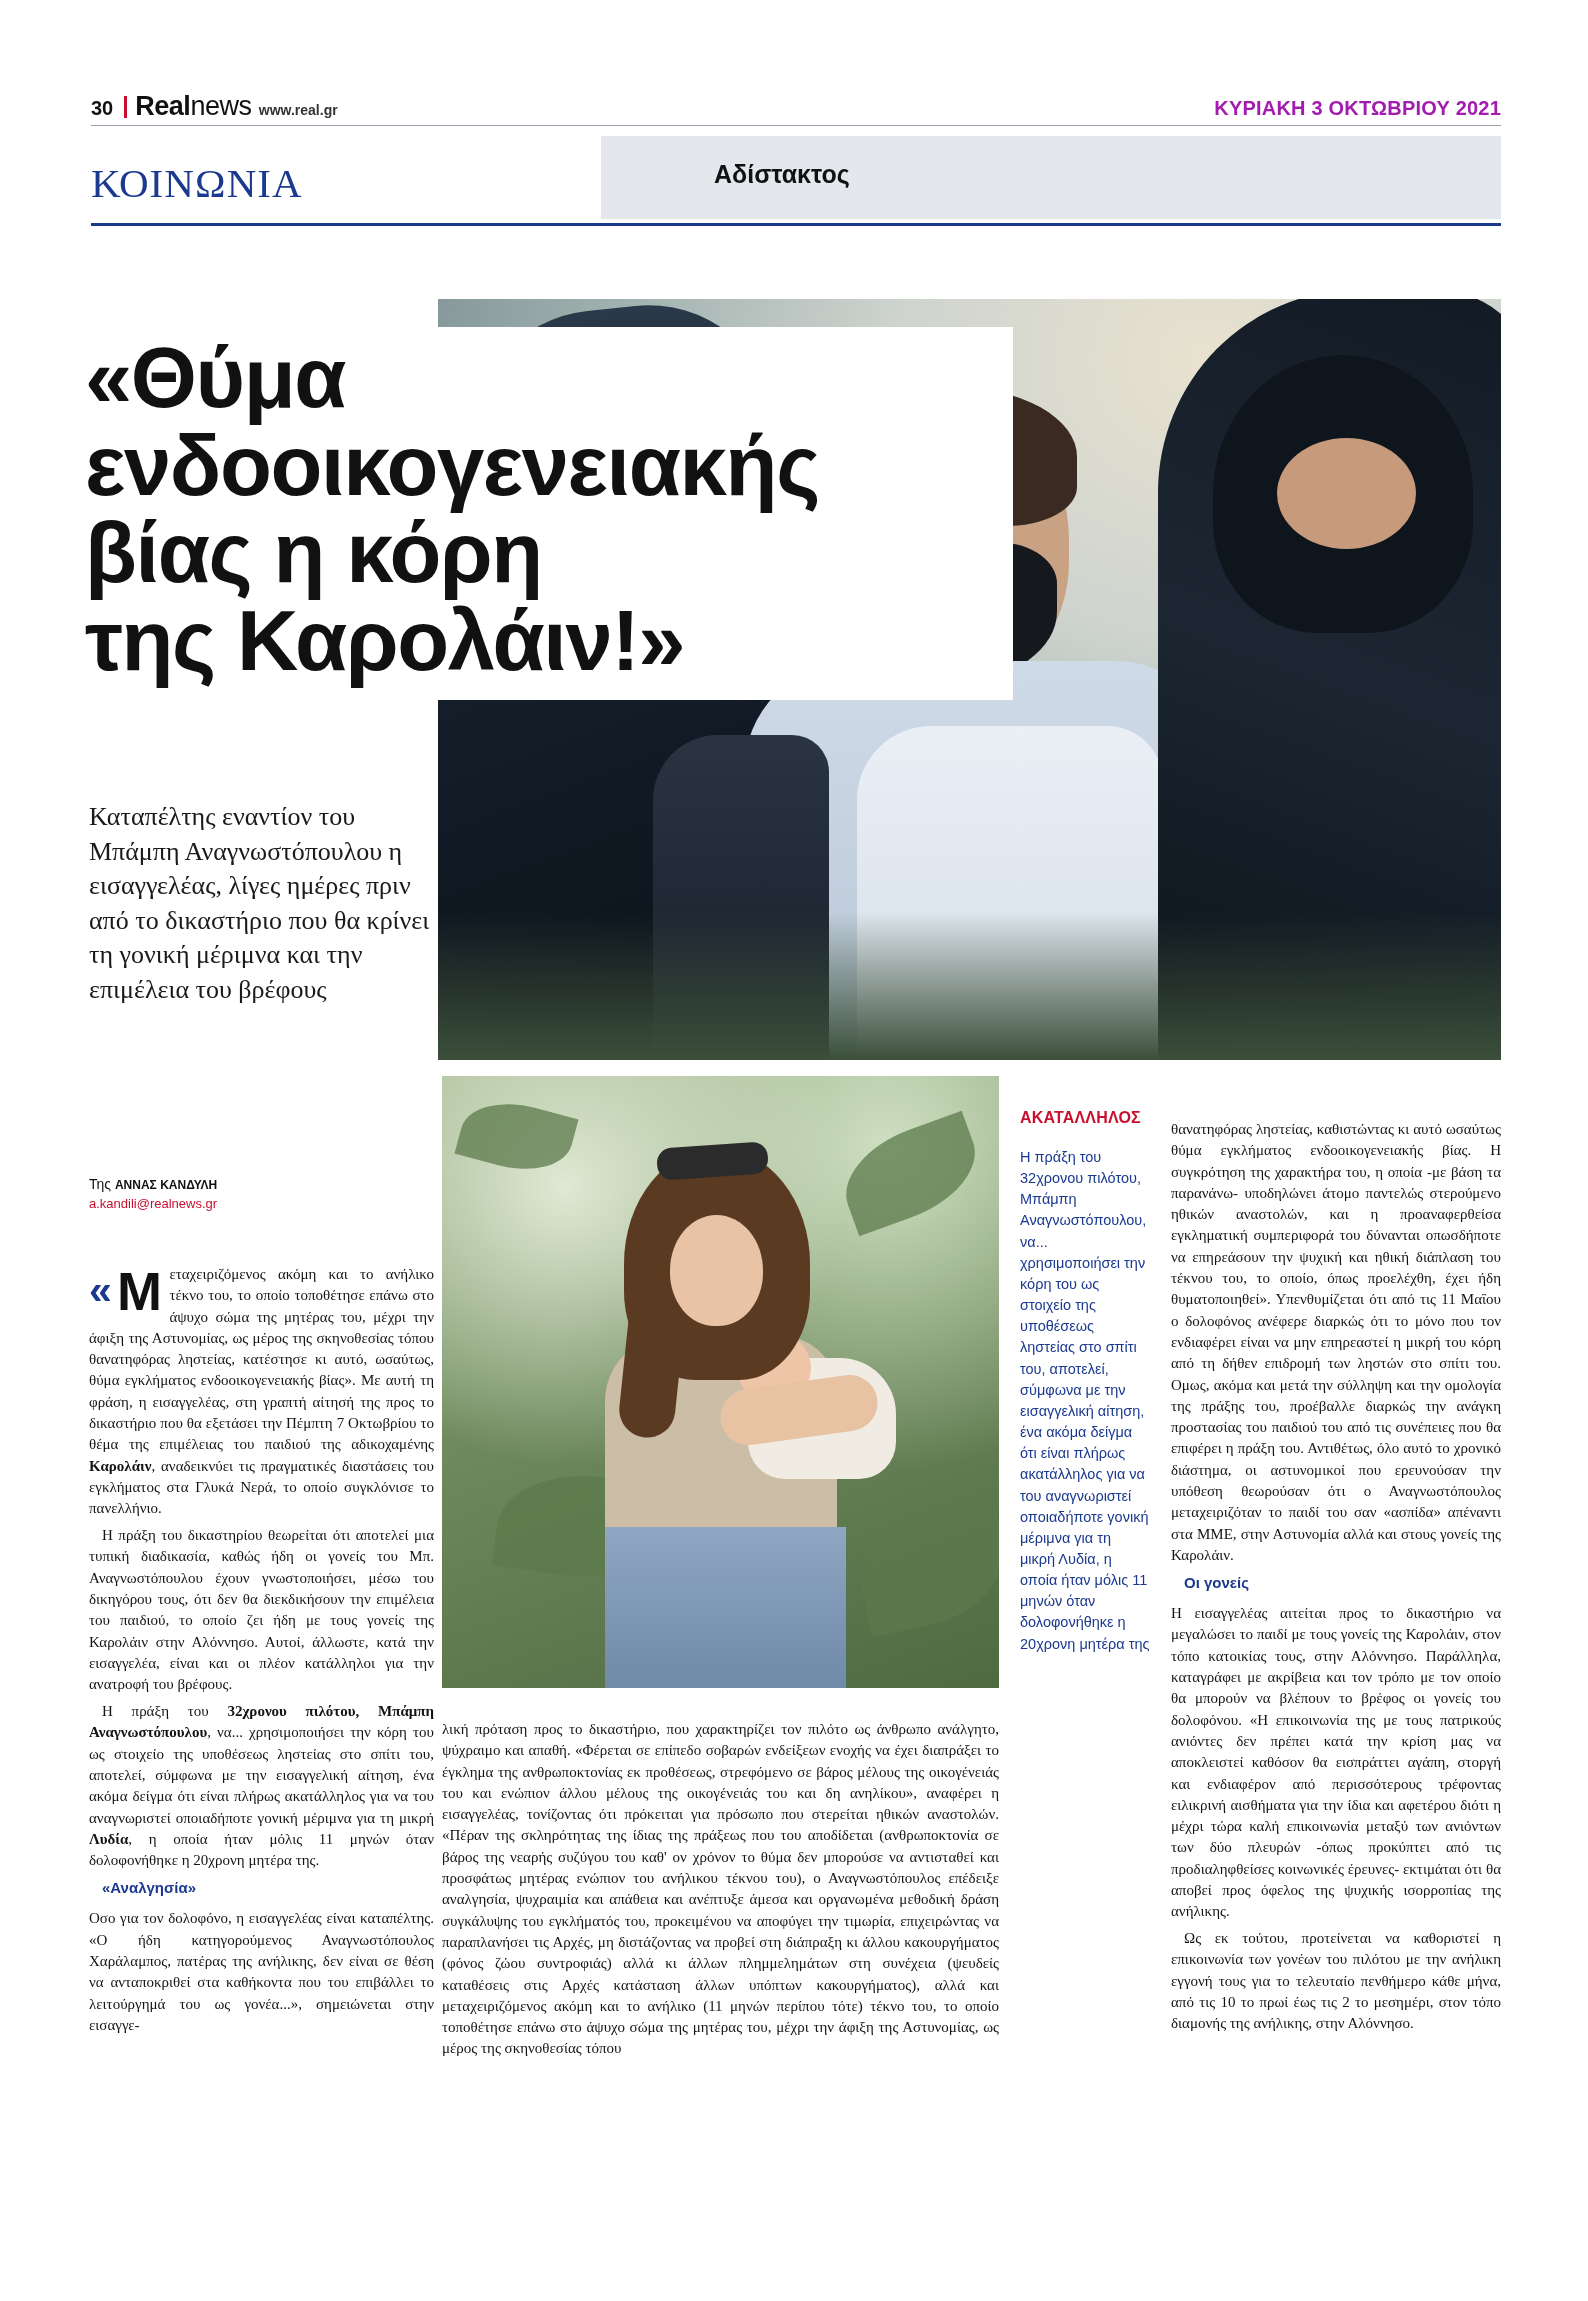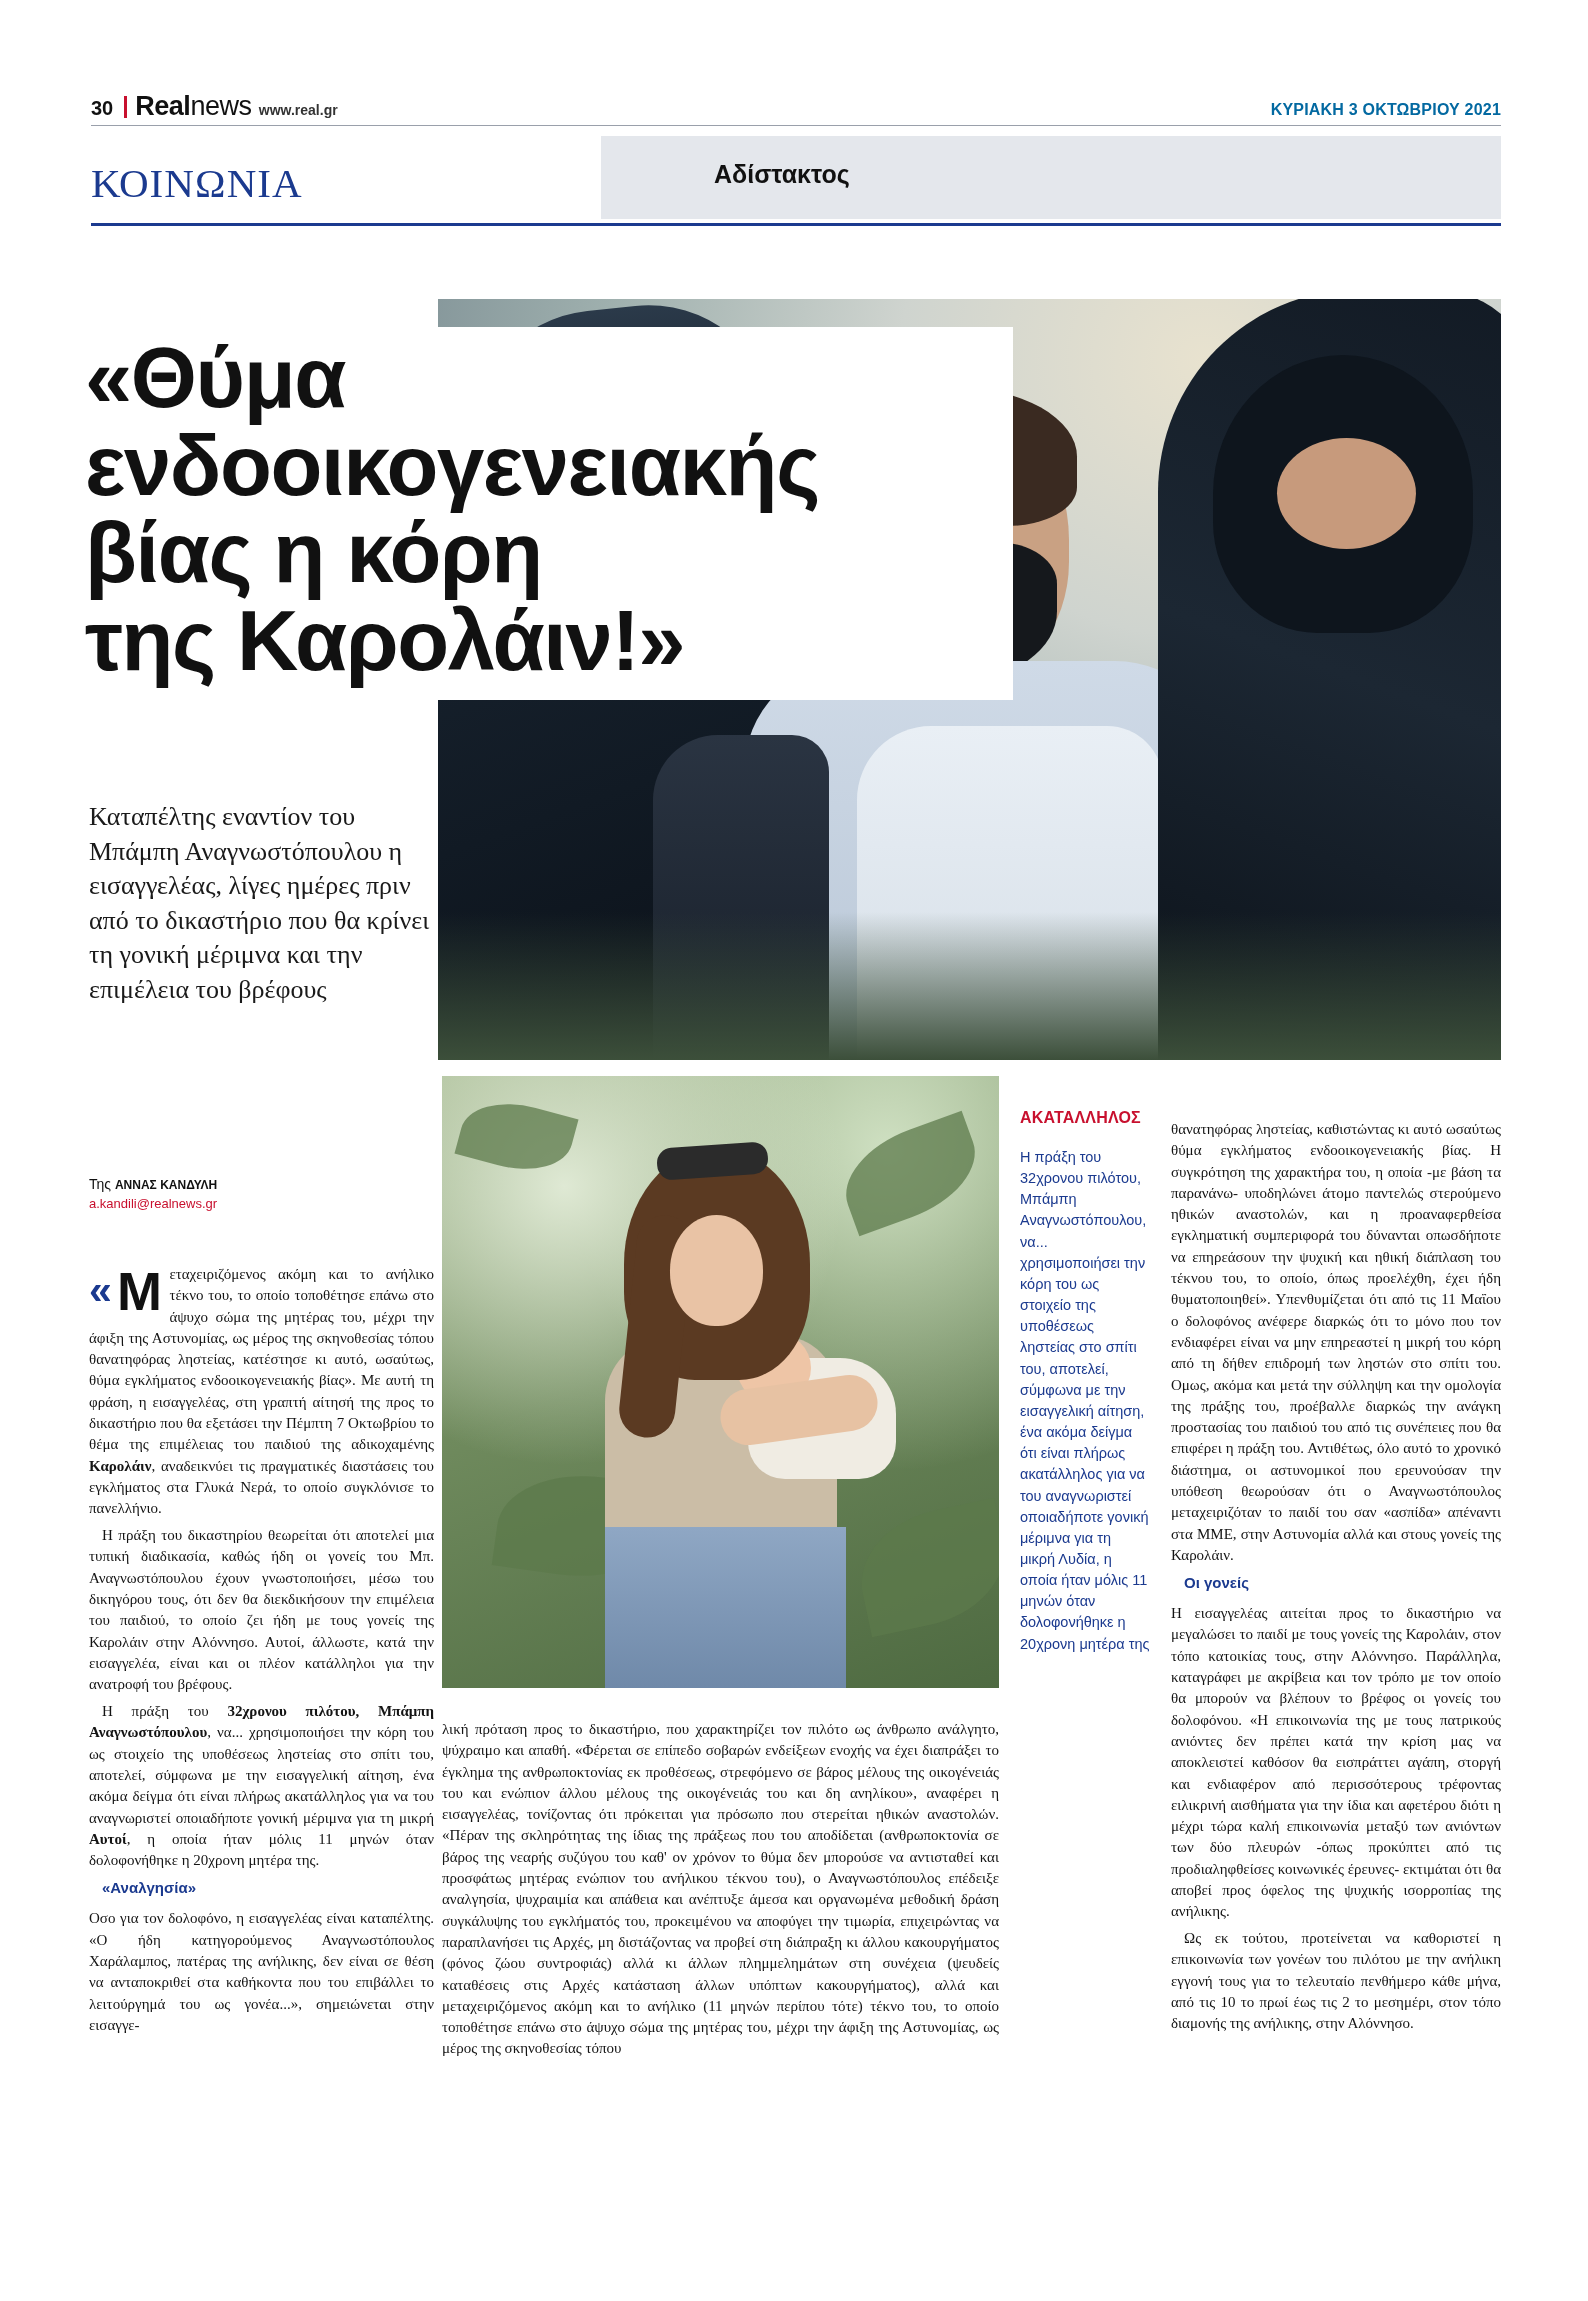--- a/index.html
+++ b/index.html
@@ -54,23 +54,23 @@
   .brand-url {
     font-family: "Liberation Sans", sans-serif;
     font-size: 14px;
     font-weight: bold;
     color: #333;
     margin-left: 7.4px;
   }
   .date {
     margin-left: auto;
     font-family: "Liberation Sans", sans-serif;
-    font-size: 16px;
-    font-weight: bold;
-    color: #0369a1;
+    font-size: 20px;
+    font-weight: bold;
+    color: #a21caf;
     letter-spacing: 0.2px;
     padding-left: 47px;
   }
 
   
   .section-band {
     position: absolute;
     left: 91px; top: 136px;
     width: 1410px; height: 83px;
   }
@@ -442,21 +442,21 @@
     <div class="po-body">Η πράξη του 32χρονου πιλότου, Μπάμπη Αναγνωστόπουλου, να... χρησιμοποιήσει την κόρη του ως στοιχείο της υποθέσεως ληστείας στο σπίτι του, αποτελεί, σύμφωνα με την εισαγγελική αίτηση, ένα ακόμα δείγμα ότι είναι πλήρως ακατάλληλος για να του αναγνωριστεί οποιαδήποτε γονική μέριμνα για τη μικρή Λυδία, η οποία ήταν μόλις 11 μηνών όταν δολοφονήθηκε η 20χρονη μητέρα της</div>
   </div>
 
   <div class="col" id="col1">
     <div class="dropcap-wrap">
       <span class="quote-mark">«</span>
       <span class="dropcap">Μ</span>
       <p class="first">εταχειριζόμενος ακόμη και το ανήλικο τέκνο του, το οποίο τοποθέτησε επάνω στο άψυχο σώμα της μητέρας του, μέχρι την άφιξη της Αστυνομίας, ως μέρος της σκηνοθεσίας τόπου θανατηφόρας ληστείας, κατέστησε κι αυτό, ωσαύτως, θύμα εγκλήματος ενδοοικογενειακής βίας». Με αυτή τη φράση, η εισαγγελέας, στη γραπτή αίτησή της προς το δικαστήριο που θα εξετάσει την Πέμπτη 7 Οκτωβρίου το θέμα της επιμέλειας του παιδιού της αδικοχαμένης <b>Καρολάιν</b>, αναδεικνύει τις πραγματικές διαστάσεις του εγκλήματος στα Γλυκά Νερά, το οποίο συγκλόνισε το πανελλήνιο.</p>
     </div>
     <p>Η πράξη του δικαστηρίου θεωρείται ότι αποτελεί μια τυπική διαδικασία, καθώς ήδη οι γονείς του Μπ. Αναγνωστόπουλου έχουν γνωστοποιήσει, μέσω του δικηγόρου τους, ότι δεν θα διεκδικήσουν την επιμέλεια του παιδιού, το οποίο ζει ήδη με τους γονείς της Καρολάιν στην Αλόννησο. Αυτοί, άλλωστε, κατά την εισαγγελέα, είναι και οι πλέον κατάλληλοι για την ανατροφή του βρέφους.</p>
-    <p>Η πράξη του <b>32χρονου πιλότου, Μπάμπη Αναγνωστόπουλου</b>, να... χρησιμοποιήσει την κόρη του ως στοιχείο της υποθέσεως ληστείας στο σπίτι του, αποτελεί, σύμφωνα με την εισαγγελική αίτηση, ένα ακόμα δείγμα ότι είναι πλήρως ακατάλληλος για να του αναγνωριστεί οποιαδήποτε γονική μέριμνα για τη μικρή <b>Αυτοί</b>, η οποία ήταν μόλις 11 μηνών όταν δολοφονήθηκε η 20χρονη μητέρα της.</p>
+    <p>Η πράξη του <b>32χρονου πιλότου, Μπάμπη Αναγνωστόπουλου</b>, να... χρησιμοποιήσει την κόρη του ως στοιχείο της υποθέσεως ληστείας στο σπίτι του, αποτελεί, σύμφωνα με την εισαγγελική αίτηση, ένα ακόμα δείγμα ότι είναι πλήρως ακατάλληλος για να του αναγνωριστεί οποιαδήποτε γονική μέριμνα για τη μικρή <b>Λυδία</b>, η οποία ήταν μόλις 11 μηνών όταν δολοφονήθηκε η 20χρονη μητέρα της.</p>
     <p class="subhead">«Αναλγησία»</p>
     <p class="first">Οσο για τον δολοφόνο, η εισαγγελέας είναι καταπέλτης. «Ο ήδη κατηγορούμενος Αναγνωστόπουλος Χαράλαμπος, πατέρας της ανήλικης, δεν είναι σε θέση να ανταποκριθεί στα καθήκοντα που του επιβάλλει το λειτούργημά του ως γονέα...», σημειώνεται στην εισαγγε-</p>
   </div>
 
   <div class="col" id="col2">
     <p class="first">λική πρόταση προς το δικαστήριο, που χαρακτηρίζει τον πιλότο ως άνθρωπο ανάλγητο, ψύχραιμο και απαθή. «Φέρεται σε επίπεδο σοβαρών ενδείξεων ενοχής να έχει διαπράξει το έγκλημα της ανθρωποκτονίας εκ προθέσεως, στρεφόμενο σε βάρος μέλους της οικογένειάς του και ενώπιον άλλου μέλους της οικογένειάς του και δη ανηλίκου», αναφέρει η εισαγγελέας, τονίζοντας ότι πρόκειται για πρόσωπο που στερείται ηθικών αναστολών. «Πέραν της σκληρότητας της ίδιας της πράξεως που του αποδίδεται (ανθρωποκτονία σε βάρος της νεαρής συζύγου του καθ' ον χρόνον το θύμα δεν μπορούσε να αντισταθεί και προσφάτως μητέρας ενώπιον του ανήλικου τέκνου του), ο Αναγνωστόπουλος επέδειξε αναλγησία, ψυχραιμία και απάθεια και ανέπτυξε άμεσα και οργανωμένα μεθοδική δράση συγκάλυψης του εγκλήματός του, προκειμένου να αποφύγει την τιμωρία, επιχειρώντας να παραπλανήσει τις Αρχές, μη διστάζοντας να προβεί στη διάπραξη κι άλλου κακουργήματος (φόνος ζώου συντροφιάς) αλλά κι άλλων πλημμελημάτων στη συνέχεια (ψευδείς καταθέσεις στις Αρχές κατάσταση άλλων υπόπτων κακουργήματος), αλλά και μεταχειριζόμενος ακόμη και το ανήλικο (11 μηνών περίπου τότε) τέκνο του, το οποίο τοποθέτησε επάνω στο άψυχο σώμα της μητέρας του, μέχρι την άφιξη της Αστυνομίας, ως μέρος της σκηνοθεσίας τόπου</p>
   </div>
 
   <div class="col" id="col3">
     <p class="first">θανατηφόρας ληστείας, καθιστώντας κι αυτό ωσαύτως θύμα εγκλήματος ενδοοικογενειακής βίας. Η συγκρότηση της χαρακτήρα του, η οποία -με βάση τα παρανάνω- υποδηλώνει άτομο παντελώς στερούμενο ηθικών αναστολών, και η προαναφερθείσα εγκληματική συμπεριφορά του δύνανται οπωσδήποτε να επηρεάσουν την ψυχική και ηθική διάπλαση του τέκνου του, το οποίο, όπως προελέχθη, έχει ήδη θυματοποιηθεί». Υπενθυμίζεται ότι από τις 11 Μαΐου ο δολοφόνος ανέφερε διαρκώς ότι το μόνο που τον ενδιαφέρει είναι να μην επηρεαστεί η μικρή του κόρη από τη δήθεν επιδρομή των ληστών στο σπίτι του. Ομως, ακόμα και μετά την σύλληψη και την ομολογία της πράξης του, προέβαλλε διαρκώς την ανάγκη προστασίας του παιδιού του από τις συνέπειες που θα επιφέρει η πράξη του. Αντιθέτως, όλο αυτό το χρονικό διάστημα, οι αστυνομικοί που ερευνούσαν την υπόθεση θεωρούσαν ότι ο Αναγνωστόπουλος μεταχειριζόταν το παιδί του σαν «ασπίδα» απέναντι στα ΜΜΕ, στην Αστυνομία αλλά και στους γονείς της Καρολάιν.</p>

